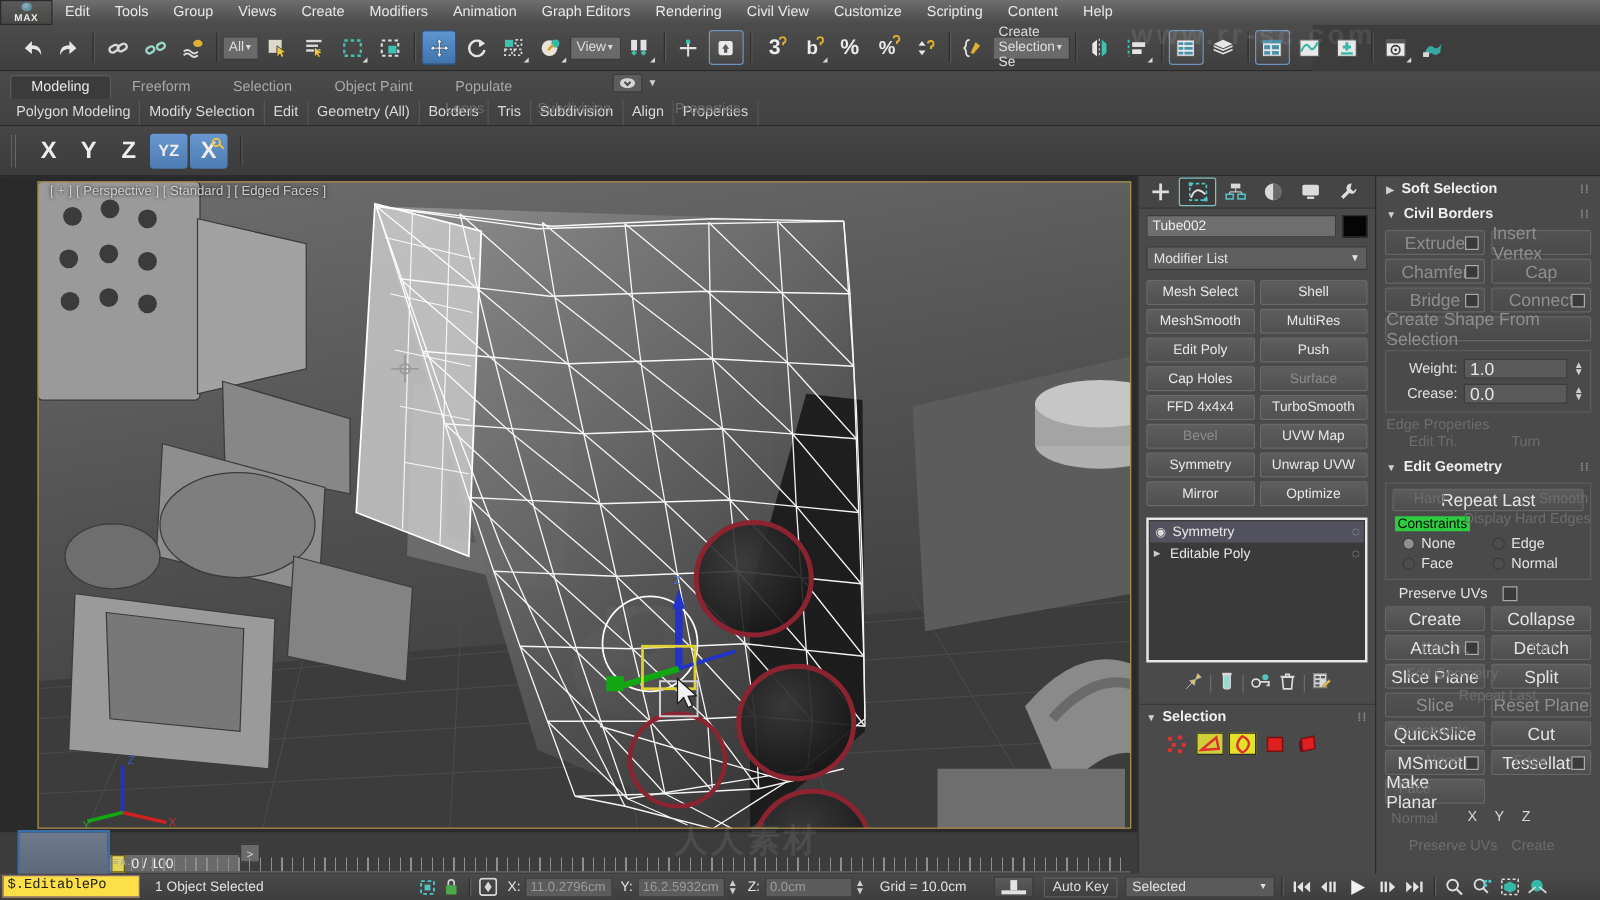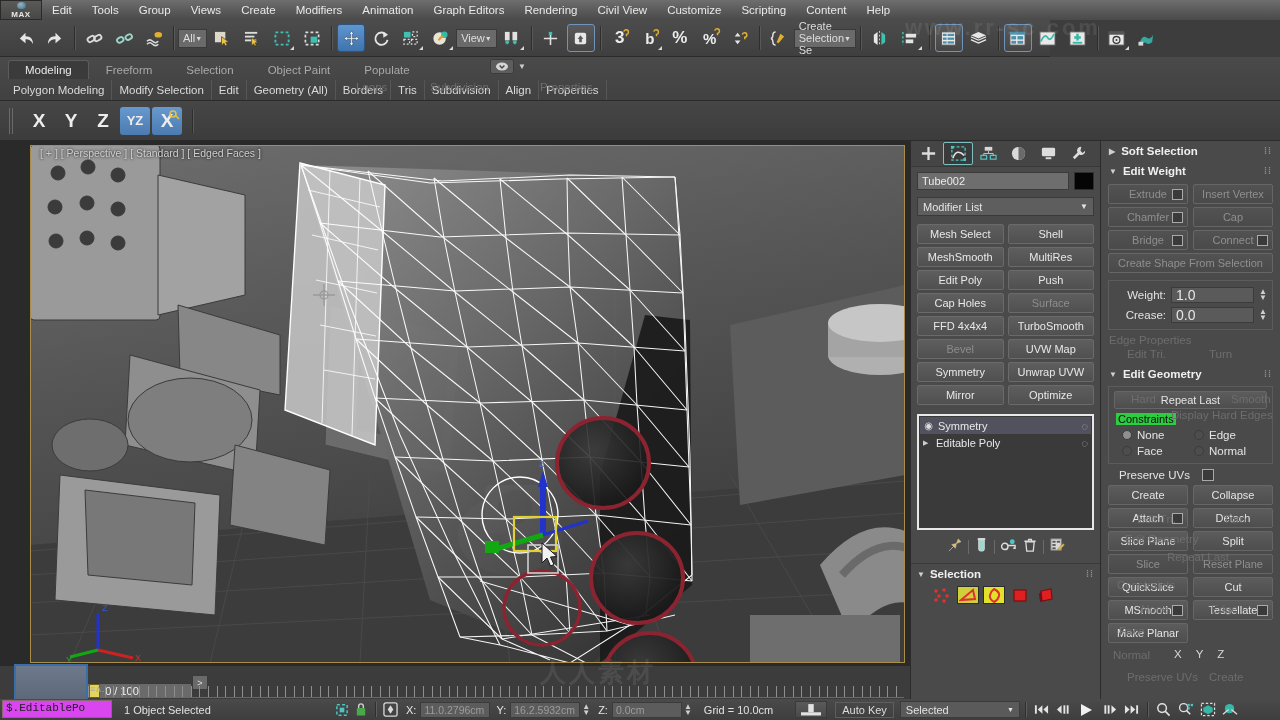--- a/index.html
+++ b/index.html
@@ -118,21 +118,21 @@
 
   
   #rightpanel{ position:absolute; left:1100px; top:141px; width:180px; height:558px;
      background:#4a4a4a; border-left:1px solid #2b2b2b; overflow:hidden; }
   .rhdr{ display:flex; align-items:center; gap:6px; padding:4px 8px; font-size:11.5px;
      font-weight:bold; color:#efefef; }
   .rhdr .tri{ font-size:8px; color:#cfcfcf; }
   .rhdr .dots{ margin-left:auto; color:#8c8c8c; font-size:9px; letter-spacing:1px; }
   .rgrid{ display:grid; grid-template-columns:1fr 1fr; gap:3px 5px; padding:3px 7px; }
   .rbtn{ height:20px; background:linear-gradient(180deg,#5c5c5c,#4e4e4e);
-     border:1px solid #666; border-radius:2px; color:#e4e4e4; font-size:11px;
+     border:1px solid #666; border-radius:2px; color:#e4e4e4; font-size:14px;
      display:flex; align-items:center; justify-content:center; position:relative; }
   .rbtn.dis{ color:#8f8f8f; background:linear-gradient(180deg,#525252,#4a4a4a); }
   .rbtn.wide{ grid-column:span 2; }
   .rbtn .sq{ position:absolute; right:4px; top:4px; width:11px; height:11px;
      background:#3a3a3a; border:1px solid #a9a9a9; }
   .rbox{ margin:4px 7px; border:1px solid #5c5c5c; padding:4px 5px; }
   .spinrow{ display:flex; align-items:center; gap:5px; font-size:11.5px; color:#e2e2e2;
      padding:2px 0; }
   .spinrow .lbl{ width:52px; text-align:right; }
   .spinfield{ flex:1; height:16px; background:#5a5a5a; border:1px solid #3b3b3b;
@@ -157,21 +157,21 @@
   #tlslider{ position:absolute; left:89px; top:18px; width:11px; height:14px;
      background:#e4d45c; border:1px solid #6a6313;}
   #tlpreview{ position:absolute; left:14px; top:664px; width:74px; height:40px;
      background:linear-gradient(180deg,#6e7a8c,#5c6878); border:2px solid #3a6ea8;}
   #tlmini{ position:absolute; left:90px; top:684px; font-size:9px; color:#a9a9a9;}
 
   #statusbar{ position:absolute; left:0; top:699px; width:1280px; height:21px;
      background:linear-gradient(180deg,#4a4a4a,#3e3e3e); display:flex; align-items:center;
      font-size:11px; color:#e2e2e2; }
   #maxscript{ position:absolute; left:2px; top:700px; width:110px; height:18px;
-     background:#d946ef; border:1px solid #8a6a70; color:#202020; font-size:11px;
+     background:#fde047; border:1px solid #8a6a70; color:#202020; font-size:11px;
      font-family:"Liberation Mono", monospace; padding:1px 3px; overflow:hidden;
      white-space:nowrap; }
   .sbsep{ width:1px; height:15px; background:#2f2f2f; box-shadow:1px 0 0 #5d5d5d; margin:0 5px;}
   .sbicon{ width:19px; height:17px; display:flex; align-items:center; justify-content:center;
      font-size:11px; color:#4ec4c4;}
   .coordlabel{ color:#e6e6e6; margin:0 4px 0 6px; }
   .coordfield{ width:70px; height:16px; background:#5c5c5c; border:1px solid #3b3b3b;
      color:#9c9c9c; font-size:10.5px; padding:0 3px; display:flex; align-items:center;}
   #autokey{ padding:1px 6px; border:1px solid #5e5e5e; color:#dcdcdc; font-size:11px;}
   #keyfilter{ width:120px; height:17px; background:#5a5a5a; border:1px solid #3b3b3b;
@@ -878,21 +878,21 @@
 <div id="rightpanel">
 
   <div class="rhdr">
     <span class="tri">▶</span>
     <span>Soft Selection</span>
     <span class="dots">⁞⁞</span>
   </div>
 
   <div class="rhdr">
     <span class="tri">▼</span>
-    <span>Edit Weight</span>
+    <span>Civil Borders</span>
     <span class="dots">⁞⁞</span>
   </div>
   <div class="rgrid" id="eb-buttons">
       <div class="rbtn dis">
         <span>Extrude</span>
         <span class="sq"></span>
       </div>
       <div class="rbtn dis">
         <span>Insert Vertex</span>
       </div>

